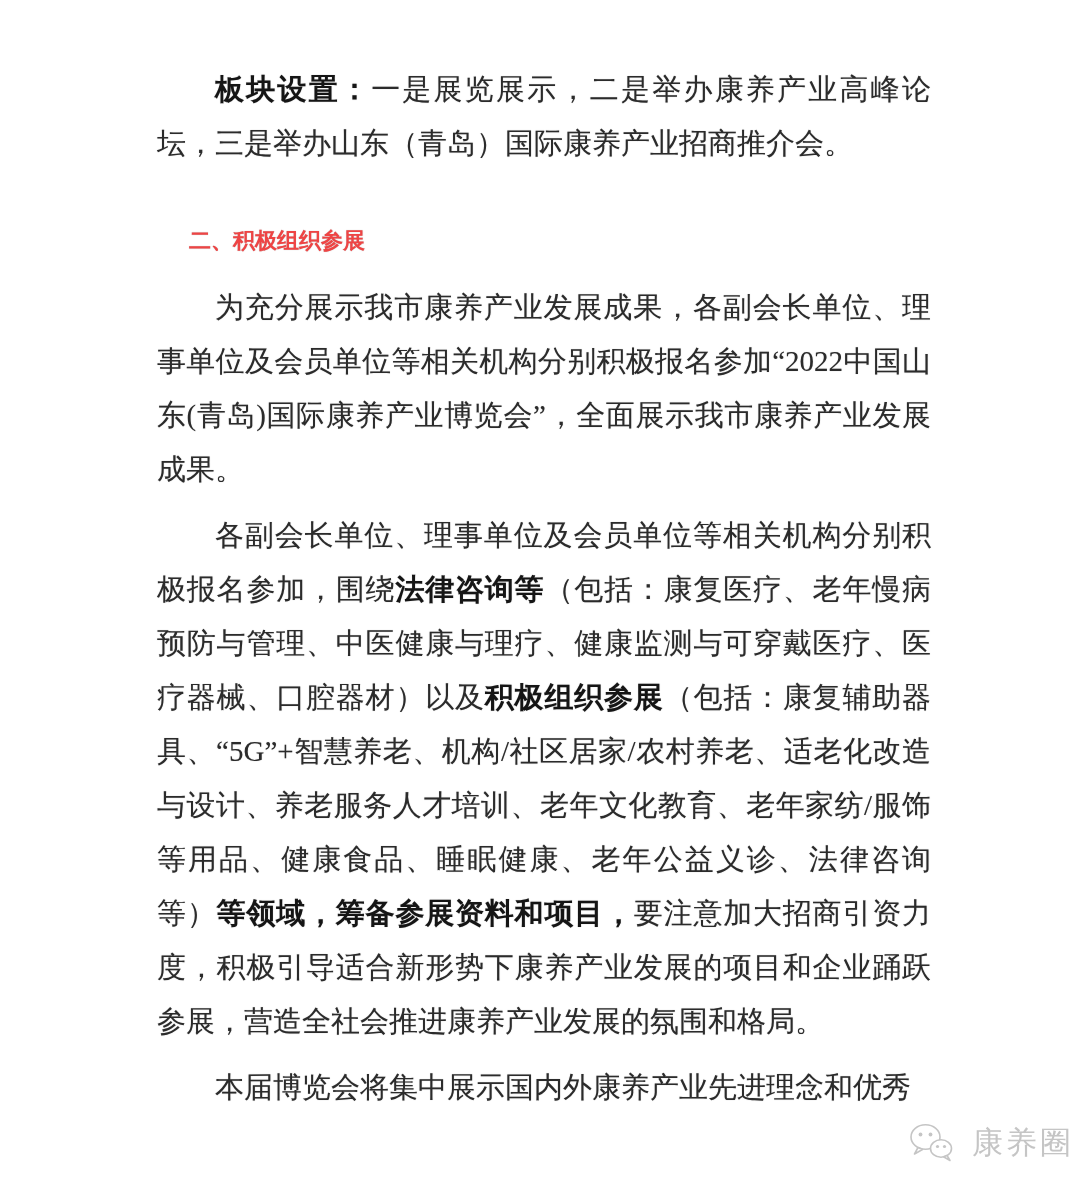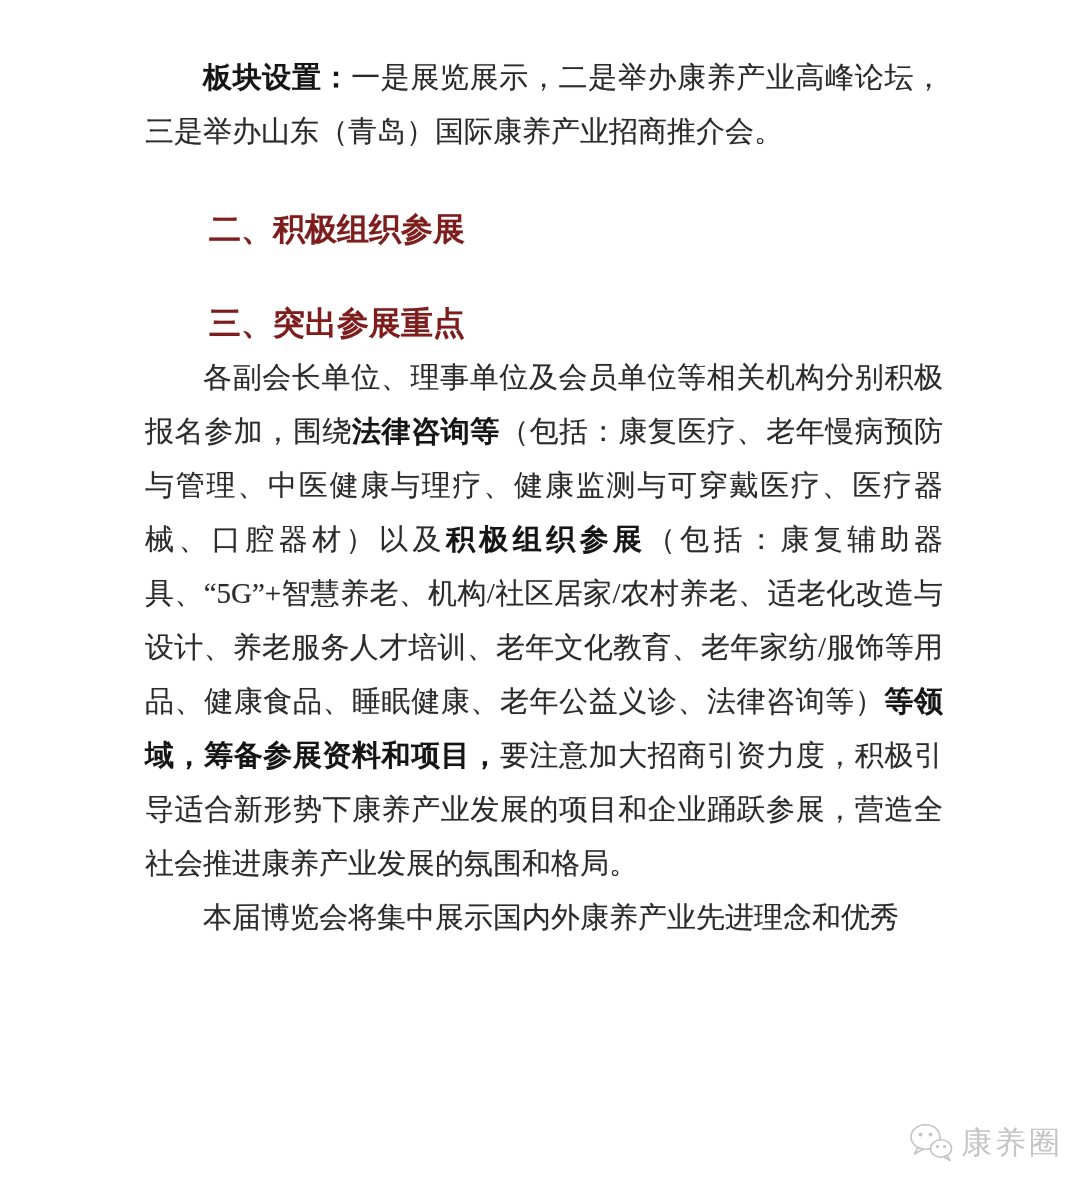--- a/index.html
+++ b/index.html
@@ -17,68 +17,68 @@
     left: 145px;
     top: 50px;
     width: 798px;
     font-size: 29px;
     line-height: 54px;
     text-align: justify;
     text-align-last: left;
     text-shadow: 0 0 1px rgba(50,50,50,0.35);
   }
   .doc p {
-    margin: 0;
+    margin: 12px;
     text-indent: 2em;
   }
   .doc h2 {
     margin: 0;
-    font-size: 32px;
+    font-size: 22px;
     line-height: 54px;
     text-indent: 2em;
     font-weight: bold;
-    color: #7f1d1d;
+    color: #ef4444;
     font-family: "Liberation Sans", "DejaVu Sans", sans-serif;
     text-align: right;
   }
   .gap-a { margin-top: 44px !important; }
   .gap-b { margin-top: 40px !important; }
   .gap-c { margin-top: 24px !important; }
   .doc b, .doc .lead-bold {
     font-weight: bold;
     color: #151515;
   }
   .watermark {
     position: absolute;
     left: 908px;
     top: 1122px;
     display: flex;
     align-items: center;
-    gap: 7px;
+    gap: 18px;
     color: #c5c5c5;
     font-size: 31px;
     letter-spacing: 3px;
     font-family: "Liberation Sans", "DejaVu Sans", sans-serif;
     white-space: nowrap;
   }
   .watermark svg { display: block; }
 </style>
 </head>
 <body>
 
 <div class="page">
 
   <div class="doc">
 
     <p><span class="lead-bold">板块设置：</span><span>一是展览展示，二是举办康养产业高峰论坛，三是举办山东（青岛）国际康养产业招商推介会。</span></p>
 
     <h2 class="gap-a">二、积极组织参展</h2>
 
+    <p><span>为充分展示我市康养产业发展成果，各副会长单位、理事单位及会员单位等相关机构分别积极报名参加“2022中国山东(青岛)国际康养产业博览会”，全面展示我市康养产业发展成果。</span></p>
 
-    <h2 class="gap-b">三、突出参展重点</h2>
 
     <p><span>各副会长单位、理事单位及会员单位等相关机构分别积极报名参加，围绕</span><b>法律咨询等</b><span>（包括：康复医疗、老年慢病预防与管理、中医健康与理疗、健康监测与可穿戴医疗、医疗器械、口腔器材）以及</span><b>积极组织参展</b><span>（包括：康复辅助器具、“5G”+智慧养老、机构/社区居家/农村养老、适老化改造与设计、养老服务人才培训、老年文化教育、老年家纺/服饰等用品、健康食品、睡眠健康、老年公益义诊、法律咨询等）</span><b>等领域，筹备参展资料和项目，</b><span>要注意加大招商引资力度，积极引导适合新形势下康养产业发展的项目和企业踊跃参展，营造全社会推进康养产业发展的氛围和格局。</span></p>
 
 
     <p><span>本届博览会将集中展示国内外康养产业先进理念和优秀</span></p>
 
   </div>
 
   <div class="watermark">
     <span>

